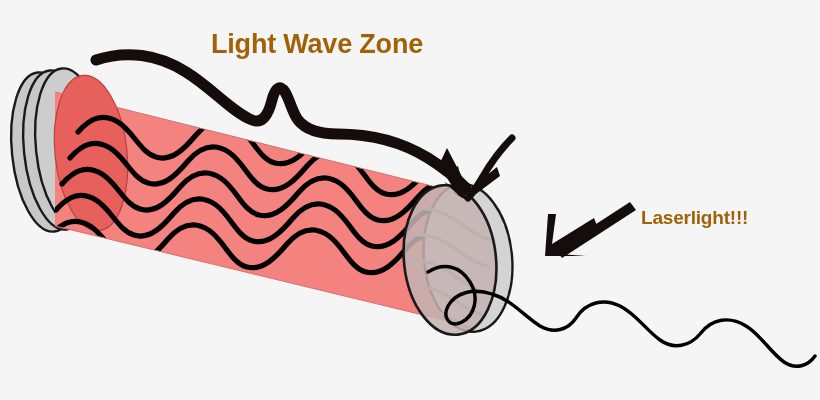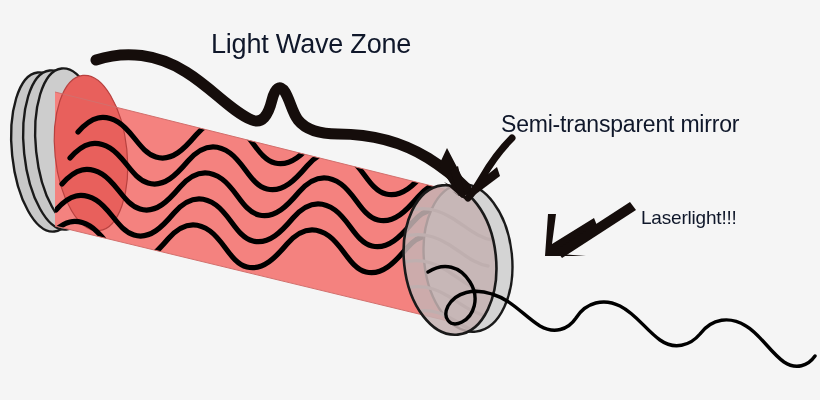--- a/index.html
+++ b/index.html
@@ -23,22 +23,22 @@
   #scene {
     position: absolute;
     top: 0;
     left: 0;
     width: 820px;
     height: 400px;
   }
   .diagram-label {
     position: absolute;
     font-family: "Liberation Sans", sans-serif;
-    font-weight: normal;
-    color: #0f172a;
+    font-weight: bold;
+    color: #a16207;
     white-space: nowrap;
     line-height: 1;
     letter-spacing: -0.2px;
   }
   #label-light-wave-zone {
     left: 211px;
     top: 31px;
     font-size: 27px;
   }
   #label-semi-transparent-mirror {
@@ -159,17 +159,16 @@
 
     <g fill="#150d0b">
       <polygon points="560,254 598,228 594,218 552,244 556,214 548,214 545,256 586,256"></polygon>
       <polygon points="556,250 630,202 636,210 562,258"></polygon>
     </g>
 
   </svg>
 
   <div class="diagram-label" id="label-light-wave-zone">Light Wave Zone</div>
 
-  <div class="diagram-label" id="label-semi-transparent-mirror">Semi-transparent mirror</div>
 
   <div class="diagram-label" id="label-laserlight">Laserlight!!!</div>
 
 </div>
 
 </body></html>

